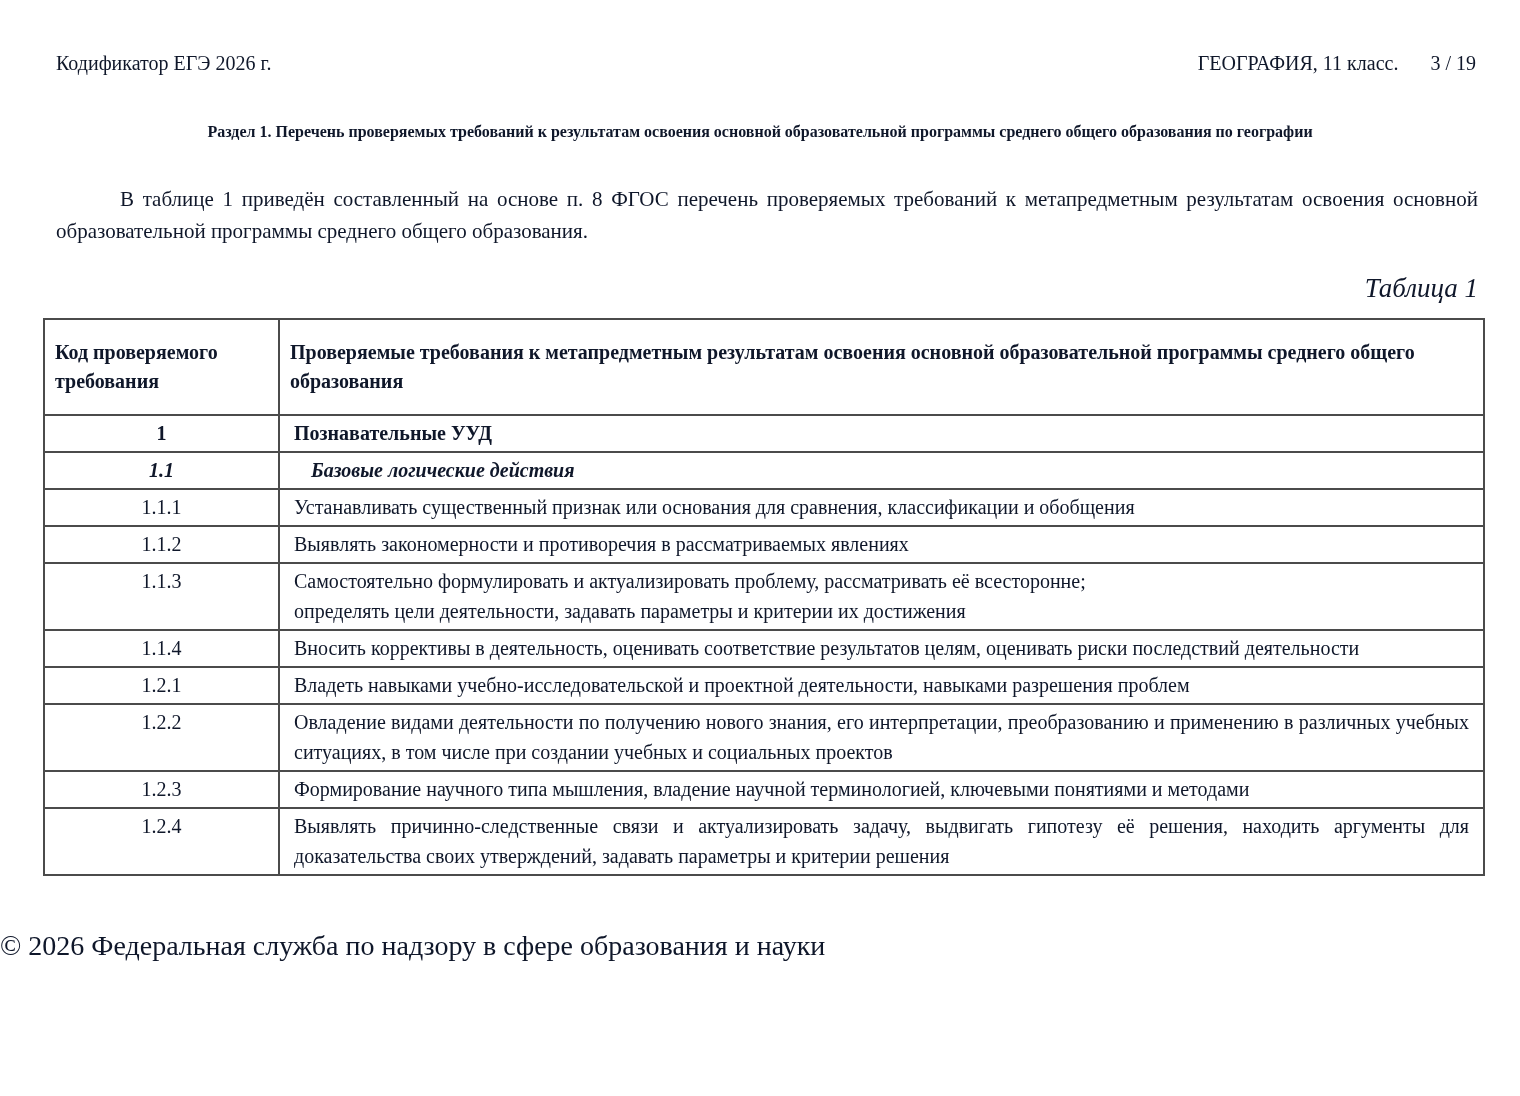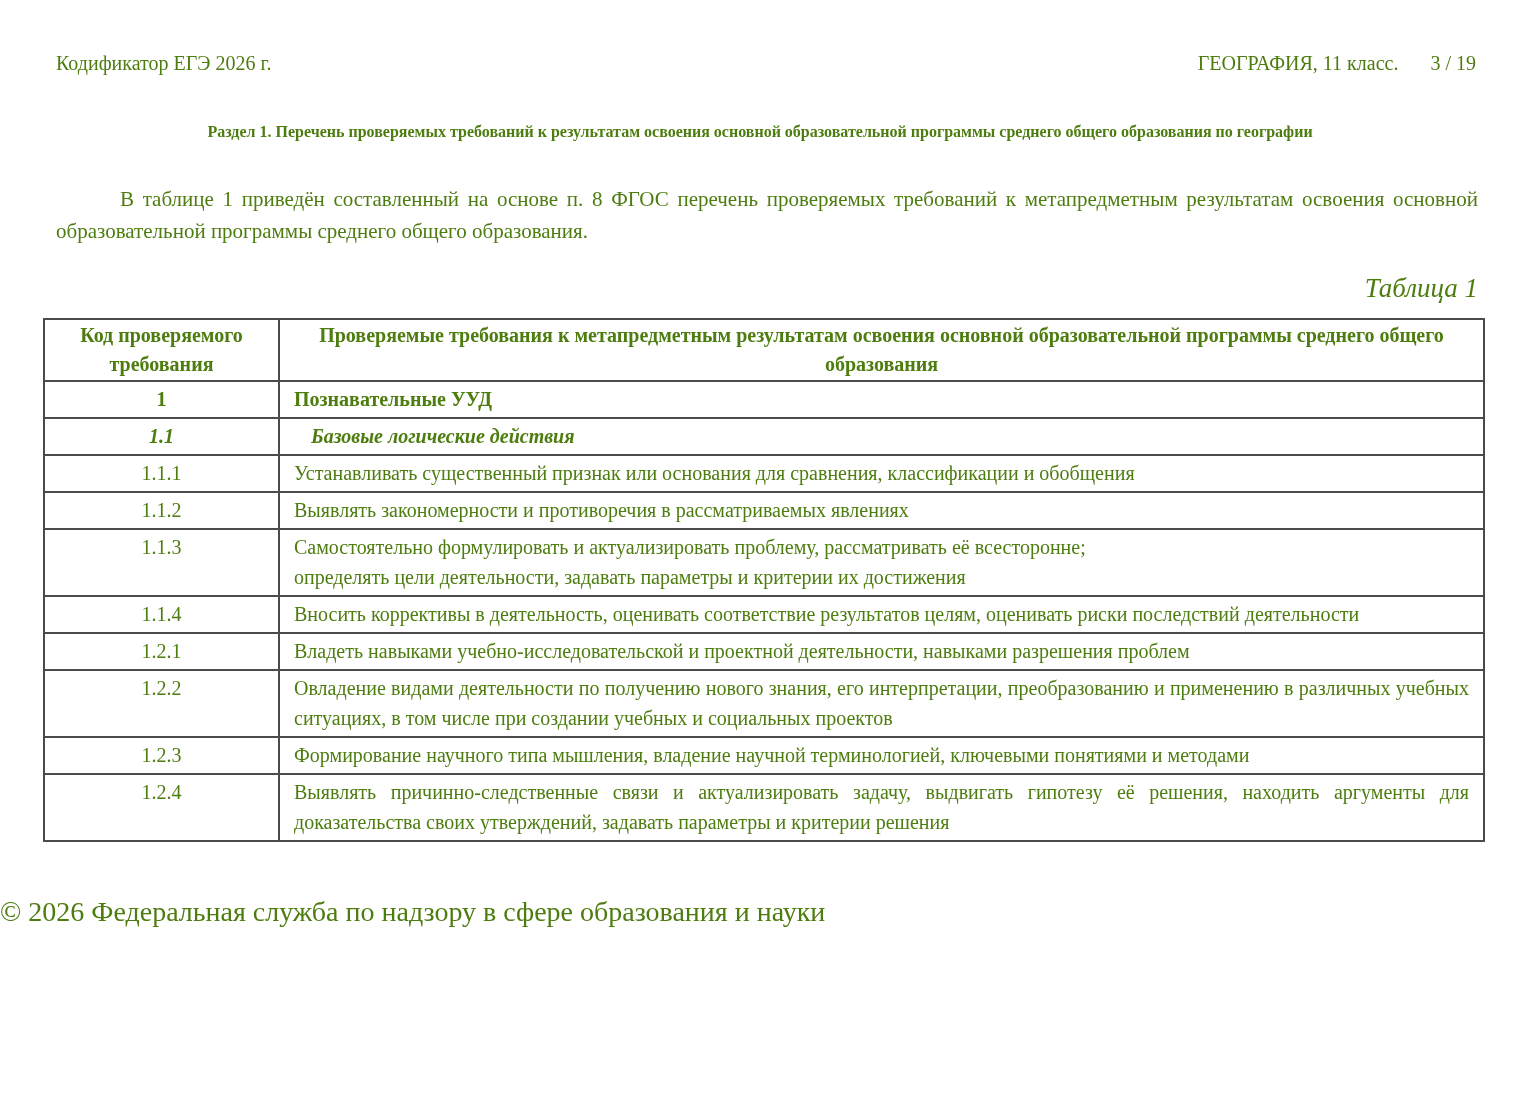--- a/index.html
+++ b/index.html
@@ -1,21 +1,21 @@
 <!DOCTYPE html>
 <html lang="ru"><head>
 <meta charset="utf-8">
 <style>
   html, body { margin: 0; padding: 0; background: #e8e8e8; }
   .page {
     width: 1520px;
     height: 1096px;
     margin: 0 auto;
     background: #ffffff;
-    color: #4d7c0f;
+    color: #0f172a;
     font-family: "Liberation Serif", "DejaVu Serif", serif;
     overflow: hidden;
     box-sizing: border-box;
   }
   .doc-header {
     display: flex;
     justify-content: space-between;
     align-items: baseline;
     padding: 52px 44px 0 56px;
     font-size: 20px;
@@ -49,22 +49,22 @@
   }
   .req-table th, .req-table td {
     border: 2px solid #4b4b4b;
     font-size: 20px;
     vertical-align: top;
     box-sizing: border-box;
   }
   .req-table col.c-code { width: 235px; }
   .req-table th {
     font-weight: bold;
-    text-align: center;
-    padding: 1px 10px;
+    text-align: left;
+    padding: 18px 10px;
     line-height: 29px;
   }
   .req-table td { padding: 2px 14px 3px 14px; line-height: 30px; }
   .req-table td.code { text-align: center; padding-left: 4px; padding-right: 4px; }
   tr.sec td { font-weight: bold; }
   tr.sub td { font-weight: bold; font-style: italic; padding-left: 31px; }
   td.just { text-align: justify; }
   td.preline { white-space: pre-line; }
   .footer {
     margin-top: 54px;

